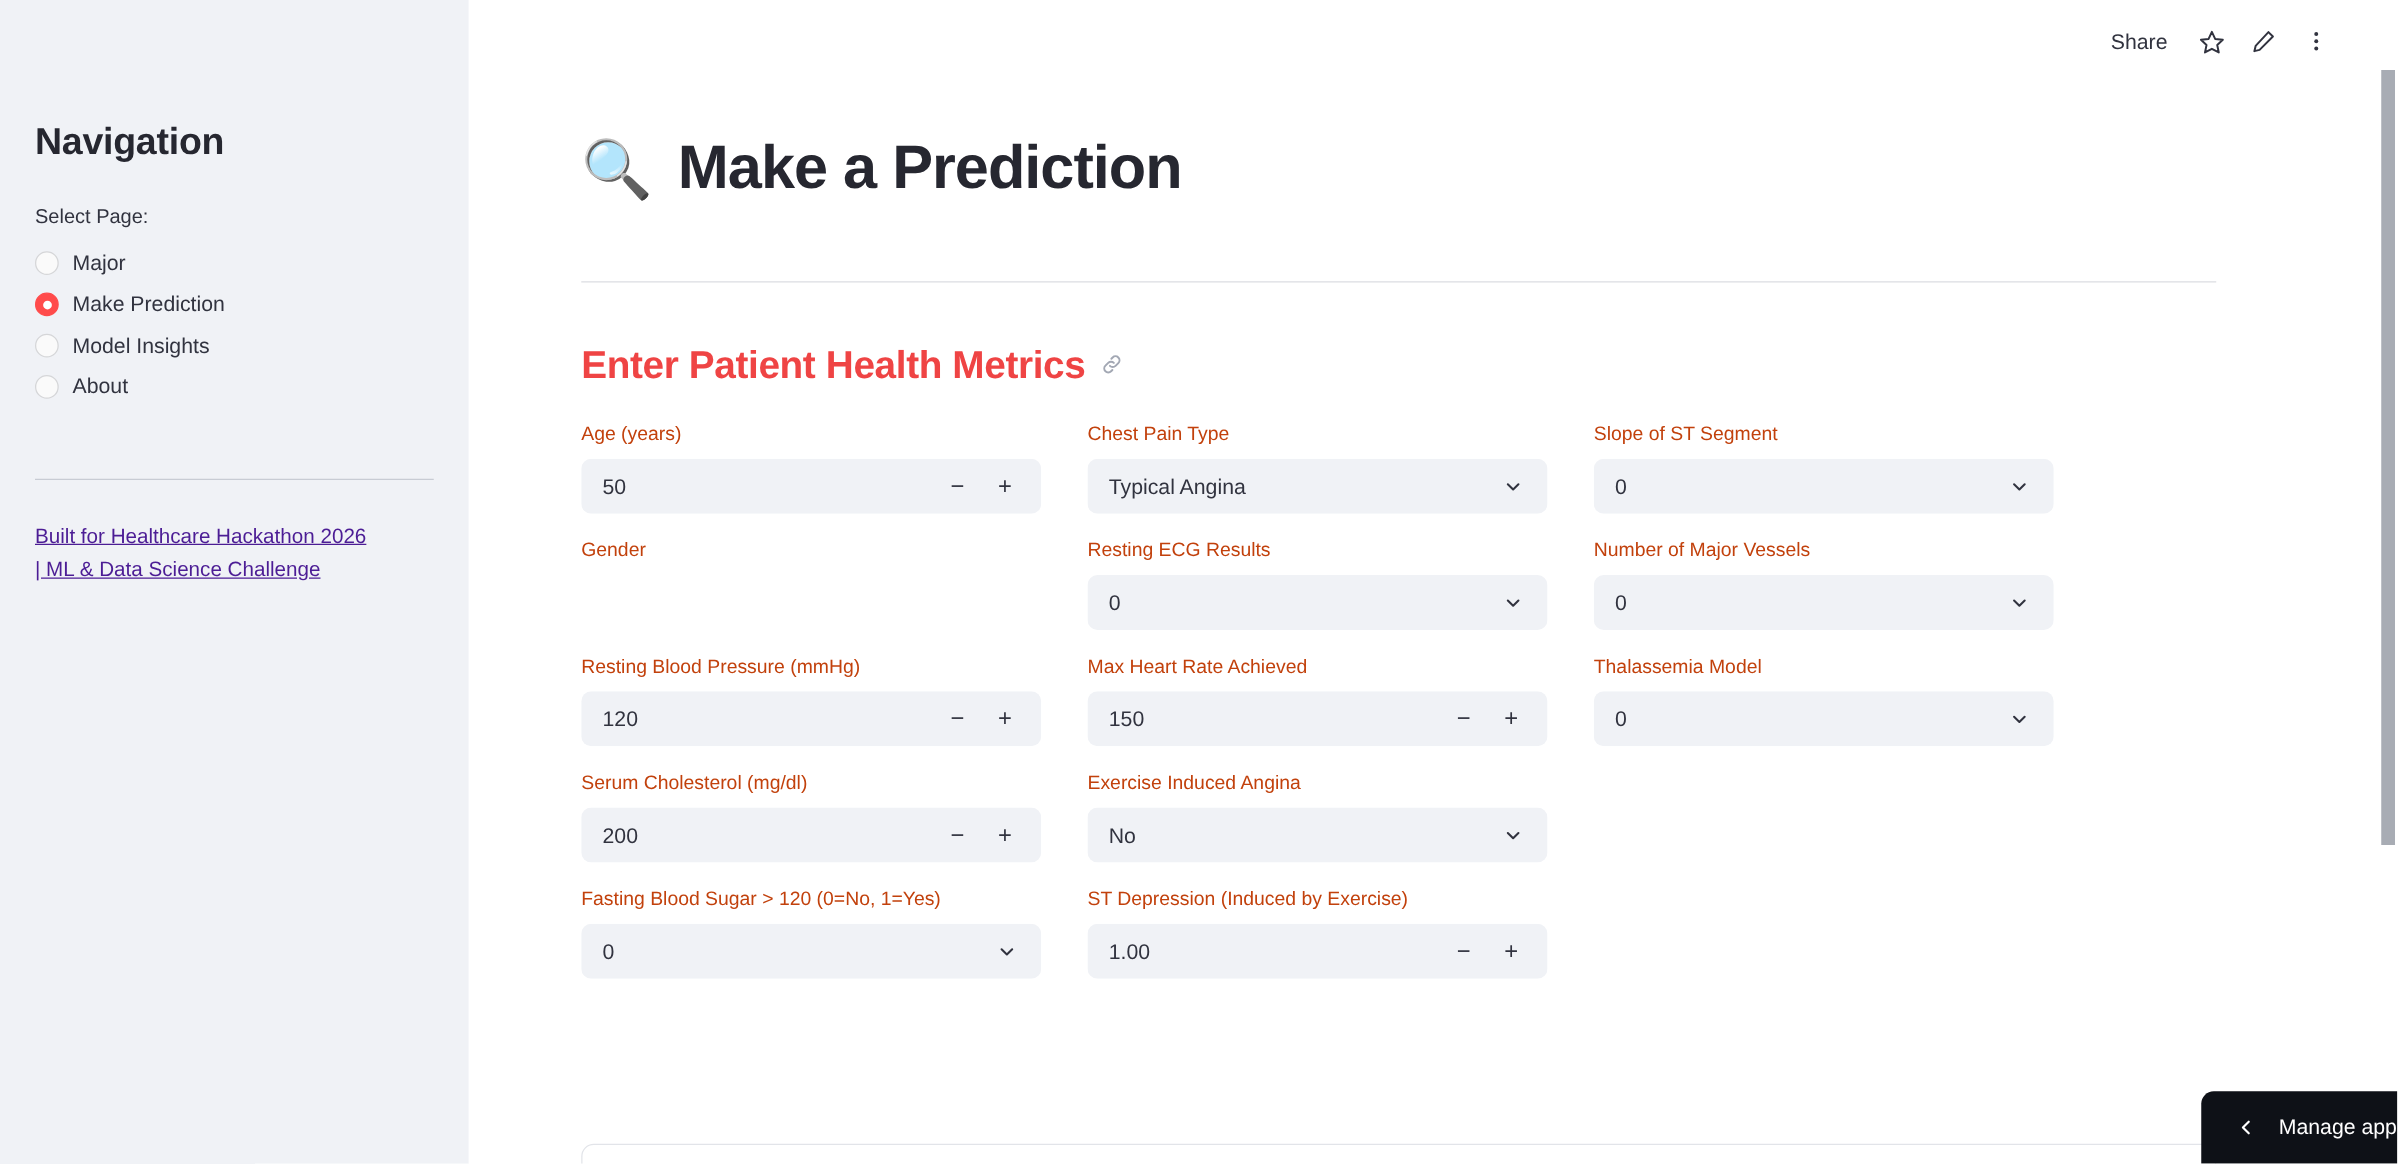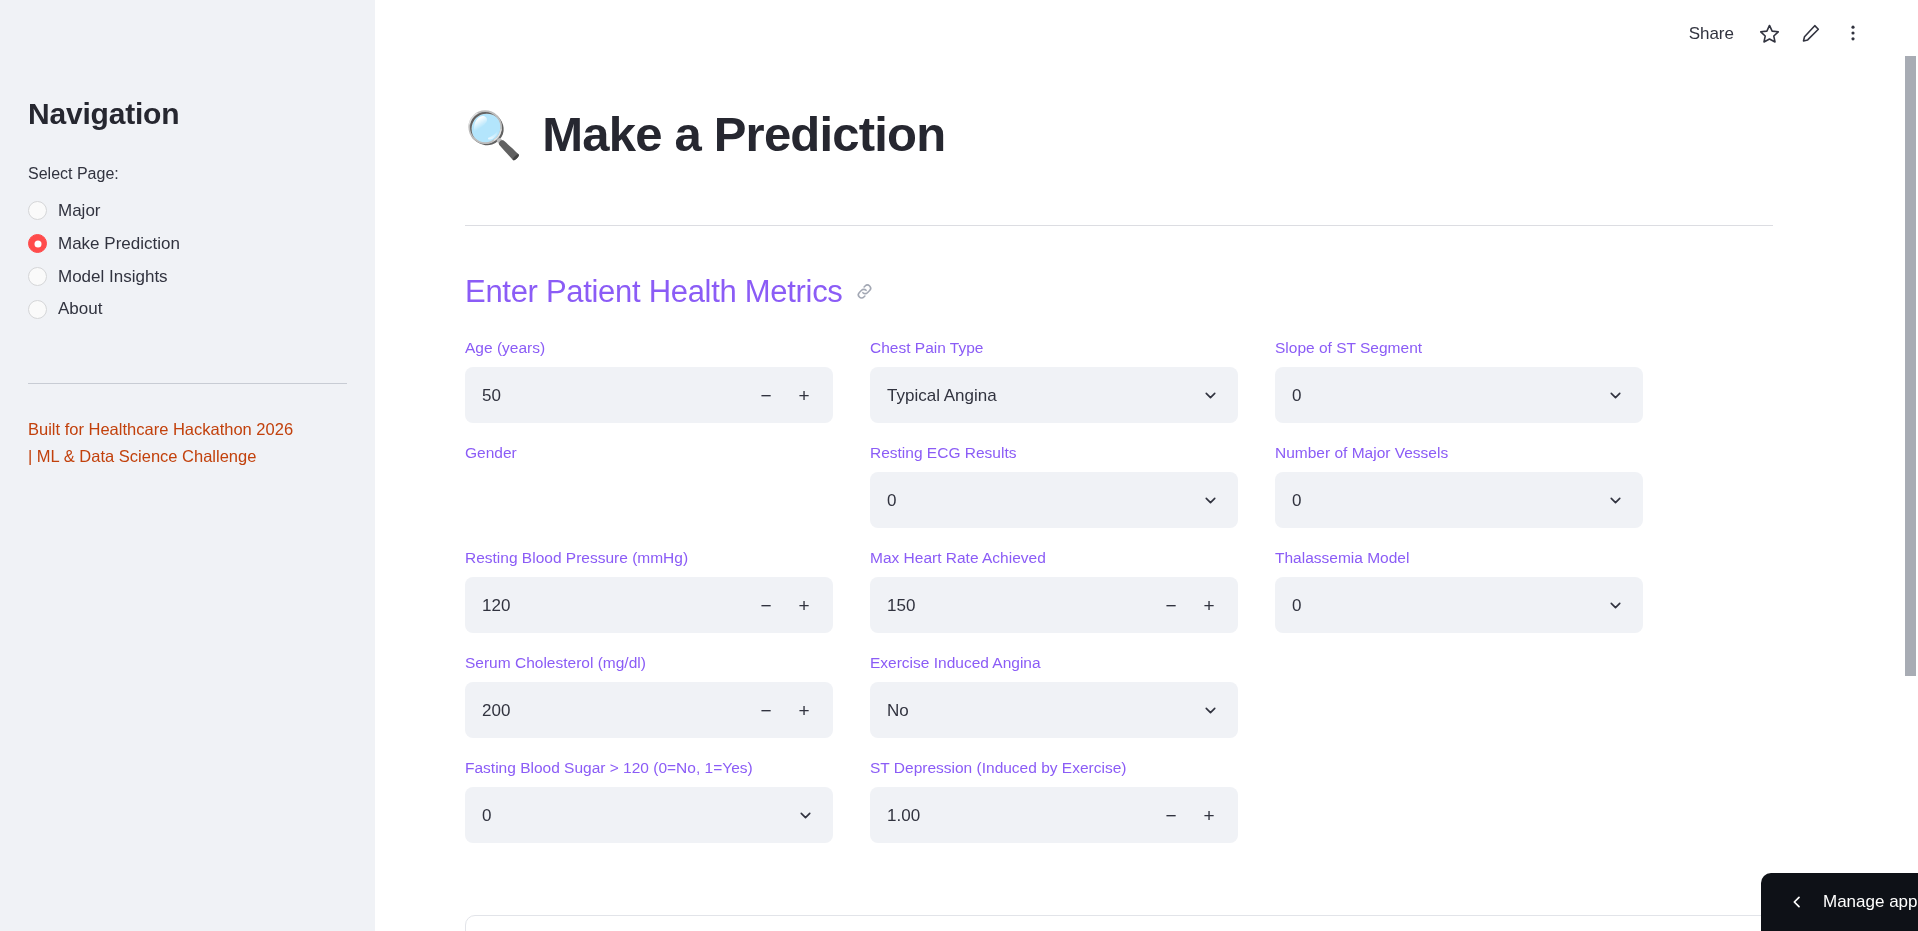--- a/index.html
+++ b/index.html
@@ -44,22 +44,23 @@
     transform: translate(-50%,-50%);
     width: 7px; height: 7px; border-radius: 50%; background: #ffffff;
   }
   .radio-label { font-size: 17px; color: #31333f; line-height: 1.4; }
 
   .sidebar-divider {
     margin: 62px 0 0 0; height: 1px; background: #c8ccd4; width: 100%;
   }
   .sidebar-caption {
     margin-top: 32px;
-    font-size: 16.5px; line-height: 1.62; color: #c2410c;
+    font-size: 16.5px; line-height: 1.62; color: #4c1d95;
     max-width: 270px;
+    text-decoration: underline;
   }
 
   
   .main {
     flex: 1 1 auto; height: 931px; position: relative;
     background: #ffffff; overflow: hidden;
   }
 
   
   .topbar {
@@ -94,40 +95,40 @@
   }
   .hr {
     margin-top: 63px; height: 1px; background: #dcdde2; width: 1308px;
   }
 
   .section-head {
     display: flex; align-items: center; gap: 12px;
     margin-top: 47px;
   }
   .section-title {
-    font-size: 31px; font-weight: 400; color: #8b5cf6;
+    font-size: 31px; font-weight: 700; color: #ef4444;
     letter-spacing: -0.3px; line-height: 1.2;
   }
   .anchor-icon { color: #a3a8b4; display: flex; align-items: center; }
 
   
   .form-grid {
     margin-top: 26px;
     display: grid;
     grid-template-columns: repeat(3, 368px);
     column-gap: 37px;
     row-gap: 0px;
   }
   .field { margin-bottom: 18px; }
   .field-label {
-    font-size: 15.5px; color: #8b5cf6; line-height: 1.55;
+    font-size: 15.5px; color: #c2410c; line-height: 1.55;
     margin-bottom: 7px; white-space: nowrap;
   }
   .control {
-    height: 56px; background: #f0f2f6; border-radius: 8px;
+    height: 44px; background: #f0f2f6; border-radius: 8px;
     display: flex; align-items: center; justify-content: space-between;
     padding: 0 14px 0 16px; cursor: pointer; border: 1px solid transparent;
   }
   .control-value {
     font-size: 17px; color: #31333f; line-height: 1;
   }
   .stepper { display: flex; align-items: center; gap: 22px; padding-right: 6px; }
   .step-btn {
     font-size: 19px; color: #31333f; line-height: 1; cursor: pointer;
     width: 16px; text-align: center; user-select: none;

